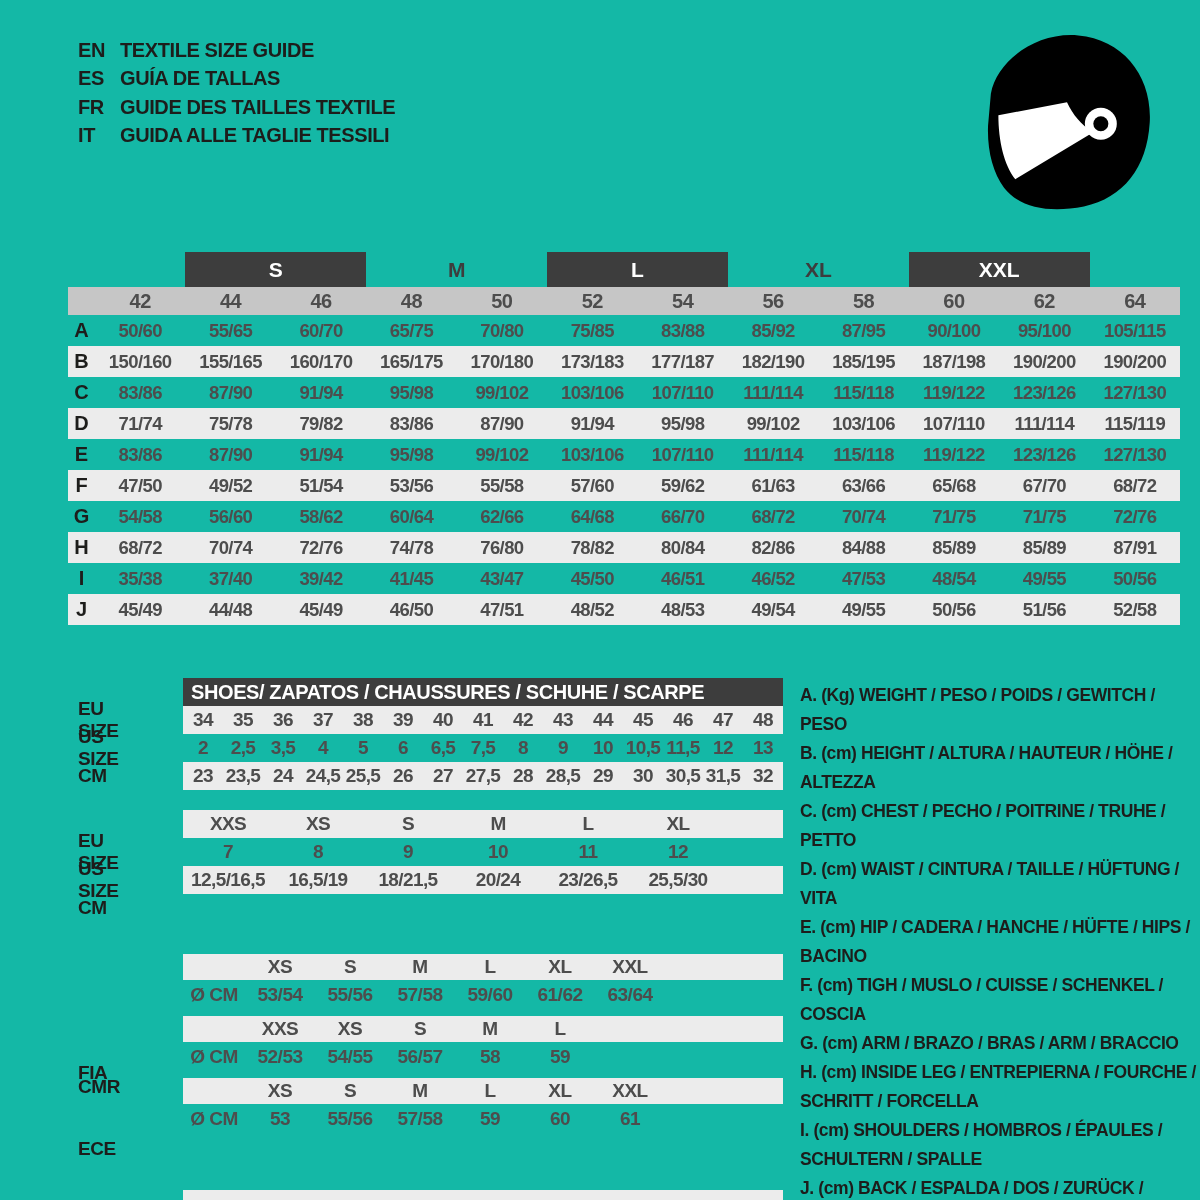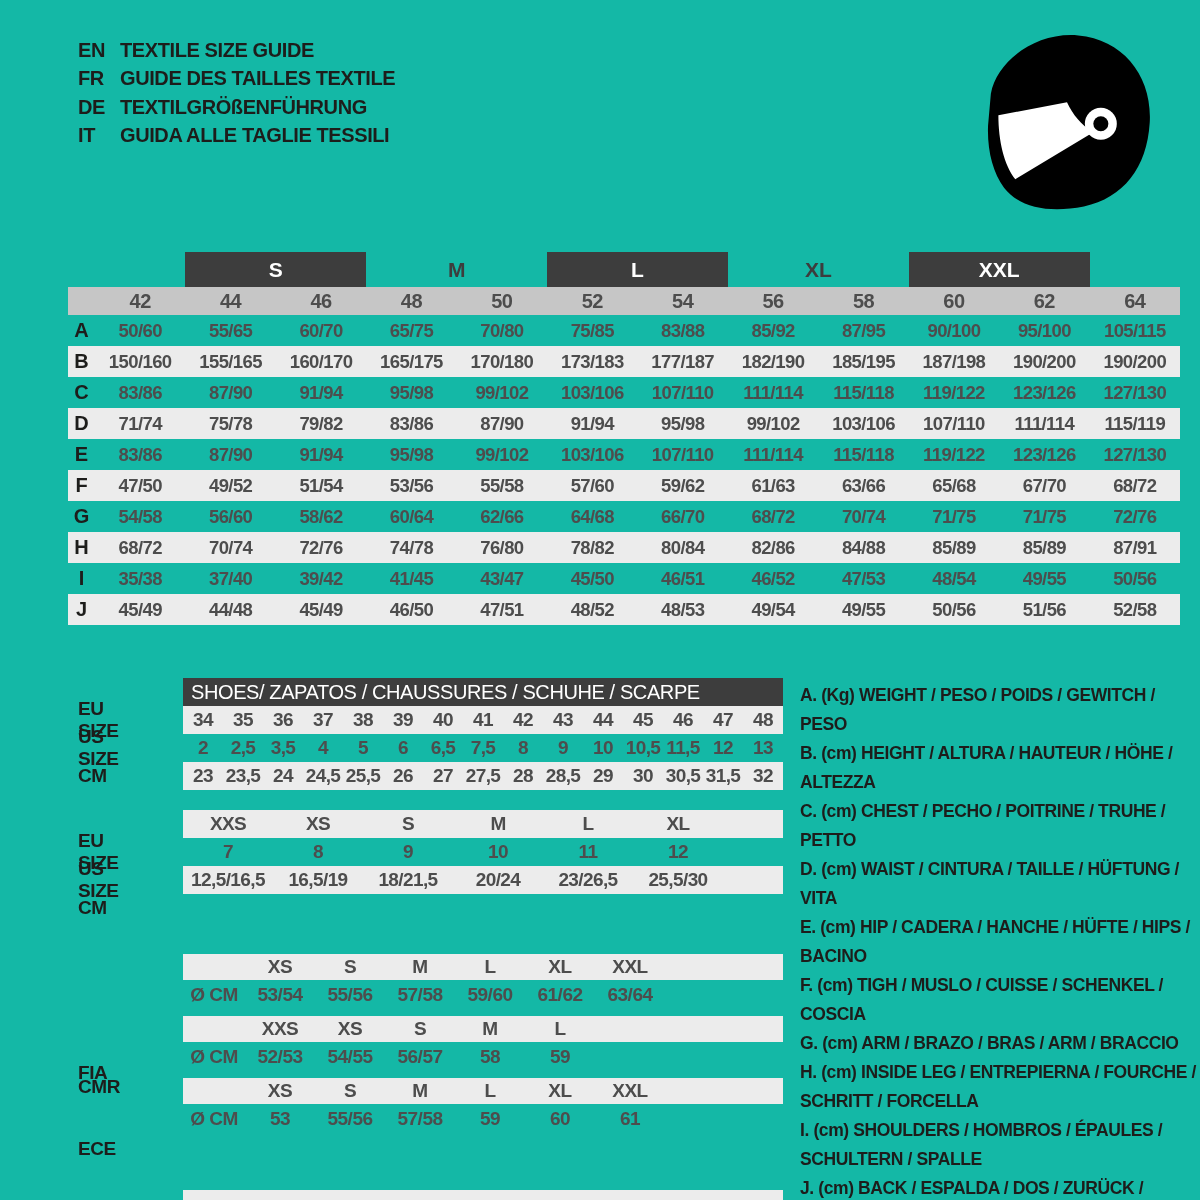--- a/index.html
+++ b/index.html
@@ -26,21 +26,21 @@
   .num-row{height:28px;background:#c6c6c6;align-items:center;}
   .num-cell{text-align:center;font-weight:bold;font-size:20px;color:#4d4d4d;letter-spacing:-0.5px;}
   .m-row{height:31px;align-items:center;}
   .m-row.stripe{background:#ececec;}
   .m-letter{text-align:center;font-weight:bold;font-size:20px;color:#1d1d1b;}
   .m-cell{text-align:center;font-weight:bold;font-size:18.5px;color:#4d4d4d;letter-spacing:-0.6px;white-space:nowrap;}
 
   
   .section{position:absolute;left:78px;}
   .sec-table{position:absolute;left:105px;top:0;width:600px;}
-  .sec-bar{height:28px;background:#3d3d3d;color:#fff;font-weight:normal;font-size:20px;
+  .sec-bar{height:28px;background:#3d3d3d;color:#fff;font-weight:bold;font-size:20px;
            display:flex;align-items:center;padding-left:8px;letter-spacing:-0.4px;white-space:nowrap;}
   .s-row{display:grid;height:28px;align-items:center;}
   .s-row.alt{background:#ececec;}
   .shoes .s-row{grid-template-columns:repeat(15,1fr);}
   .gloves .s-row{grid-template-columns:repeat(6,90px) 1fr;}
   .s-cell{text-align:center;font-weight:bold;font-size:19px;color:#4d4d4d;letter-spacing:-0.6px;white-space:nowrap;}
   .side-labels{position:absolute;left:0;top:28px;}
   .side-label{height:28px;display:flex;align-items:center;font-weight:bold;font-size:19px;letter-spacing:-0.4px;}
 
   
@@ -63,26 +63,26 @@
 <body>
 
 <div class="page">
 
   <div class="lang-block">
       <div class="lang-row">
         <div class="lang-code" style="display: block;">EN</div>
         <div class="lang-title" style="display: block;">TEXTILE SIZE GUIDE</div>
       </div>
       <div class="lang-row">
+        <div class="lang-code" style="display: block;">ES</div>
+        <div class="lang-title" style="display: block;">GUÍA DE TALLAS</div>
+      </div>
+      <div class="lang-row">
         <div class="lang-code" style="display: block;">FR</div>
         <div class="lang-title" style="display: block;">GUIDE DES TAILLES TEXTILE</div>
-      </div>
-      <div class="lang-row">
-        <div class="lang-code" style="display: block;">DE</div>
-        <div class="lang-title" style="display: block;">TEXTILGRÖßENFÜHRUNG</div>
       </div>
       <div class="lang-row">
         <div class="lang-code" style="display: block;">IT</div>
         <div class="lang-title" style="display: block;">GUIDA ALLE TAGLIE TESSILI</div>
       </div>
     </div>
 
   <svg class="helmet-logo" viewBox="0 0 200 200" aria-hidden="true">
     <path fill="#000" d="M112 10 C160 14 191 54 188 103 C185 151 160 183 118 192 C82 199 50 194 33 172 C21 156 15 132 16 106 L19 72 C25 38 66 6 112 10 Z"></path>
     <path fill="#fff" d="M27 95 L100 81 C106 94 115 105 128 113 L45 163 C33 148 27 122 27 95 Z"></path>

